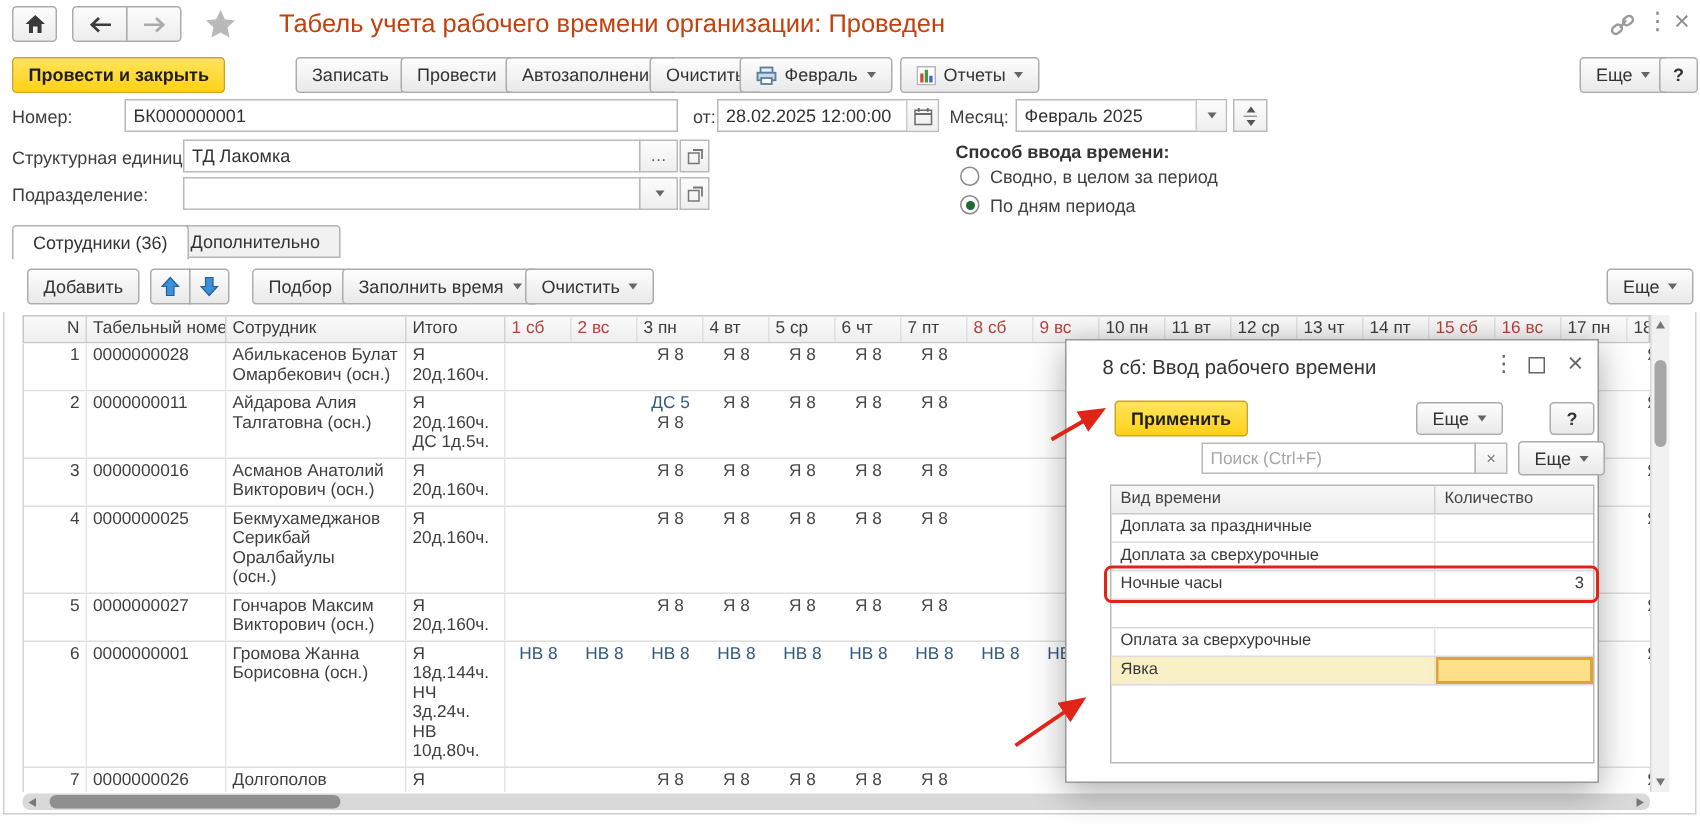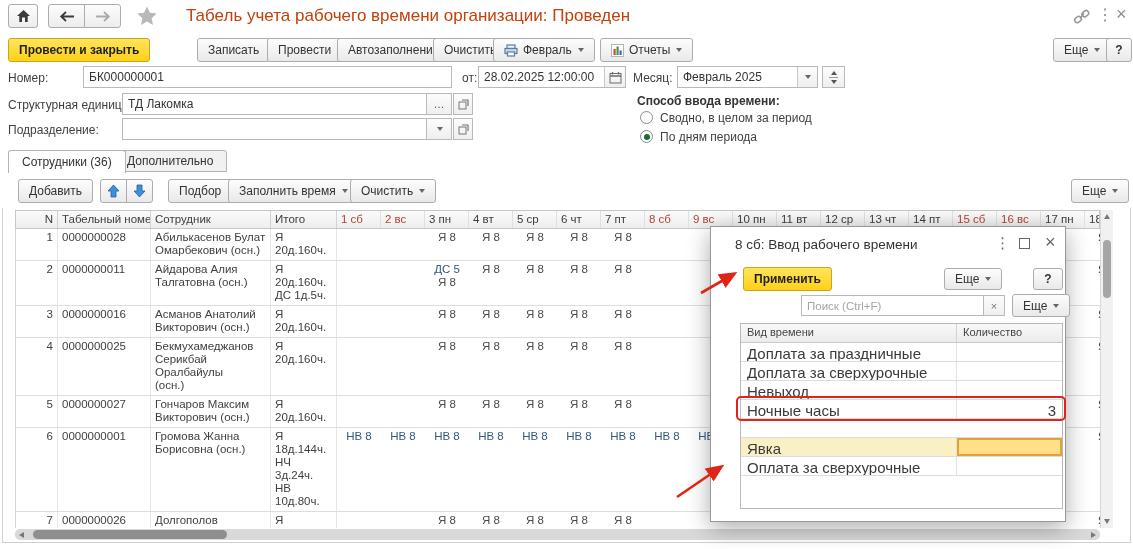--- a/index.html
+++ b/index.html
@@ -40,21 +40,21 @@
 .hthumb{position:absolute;left:18px;top:1px;width:194px;height:9px;background:#8F8F8F;border-radius:5px;cursor:pointer}
 .tri{width:0;height:0;position:absolute}
 .line{position:absolute;background:#CFCFCF}
 .popup{position:absolute;left:710px;top:226px;width:356px;height:296px;background:#fff;border:1px solid #989898;box-shadow:0 6px 22px rgba(0,0,0,.33);z-index:30}
 .ptitle{position:absolute;left:24px;top:10px;font-size:13.5px;color:#333;white-space:nowrap}
 .pic{position:absolute;color:#666;cursor:pointer;line-height:1}
 .pgrid{position:absolute;left:29px;top:96px;width:323px;height:186px;border:1px solid #B9B9B9}
 .pghead{height:19px;background:linear-gradient(#F8F8F8,#ECECEC);border-bottom:1px solid #C9C9C9;display:flex;font-size:11px;color:#444}
 .pgh1{width:216px;padding:2px 6px;border-right:1px solid #D2D2D2}
 .pgh2{flex:1;padding:2px 6px}
-.pgrow{height:19px;display:flex;border-bottom:1px solid #DCDCDC;font-size:15px;color:#3A3A3A;cursor:pointer}
+.pgrow{height:19px;display:flex;border-bottom:1px solid #DCDCDC;font-size:11px;color:#3A3A3A;cursor:pointer}
 .pgt{width:216px;padding:2px 6px;border-right:1px solid #E2E2E2;white-space:nowrap;overflow:hidden}
 .pgq{flex:1;padding:2px 6px;text-align:right}
 .pgrow.sel{background:#FAF0C6}
 .pgrow.sel .pgq{background:#FFDF87;box-shadow:inset 0 0 0 2px #E2A336}
 .pgrow.annotated{position:relative}
 .pgrow.annotated::after{content:"";position:absolute;left:-5px;right:-4px;top:-4px;bottom:-3px;border:2.5px solid #E02418;border-radius:5px;pointer-events:none;z-index:3}
 .search{position:absolute;border:1px solid #B9B9B9;background:#fff;display:flex;align-items:center;padding:0 5px;color:#A6A6A6;font-size:11.5px}
 .arrows{position:absolute;left:0;top:0;z-index:60;pointer-events:none}
 .sarrow{position:absolute;left:3px;width:0;height:0}
 </style>
@@ -605,37 +605,33 @@
       </div>
       <div>
           <div class="pgrow">
             <div class="pgt">Доплата за праздничные</div>
             <div class="pgq"></div>
           </div>
           <div class="pgrow">
             <div class="pgt">Доплата за сверхурочные</div>
             <div class="pgq"></div>
           </div>
-          <div class="pgrow">
-            <div class="pgt">Невыход</div>
-            <div class="pgq"></div>
-          </div>
           <div class="pgrow annotated">
             <div class="pgt">Ночные часы</div>
             <div class="pgq">3</div>
           </div>
           <div class="pgrow">
             <div class="pgq"></div>
           </div>
+          <div class="pgrow">
+            <div class="pgt">Оплата за сверхурочные</div>
+            <div class="pgq"></div>
+          </div>
           <div class="pgrow sel">
             <div class="pgt">Явка</div>
-            <div class="pgq"></div>
-          </div>
-          <div class="pgrow">
-            <div class="pgt">Оплата за сверхурочные</div>
             <div class="pgq"></div>
           </div>
         </div>
     </div>
   </div>
 
   <svg class="arrows" width="1133" height="549">
     <defs>
         <marker id="ah" markerWidth="8" markerHeight="8" refX="5.5" refY="3" orient="auto">
           <path d="M0,0 L7,3 L0,6 Z" fill="#E02418"></path>

